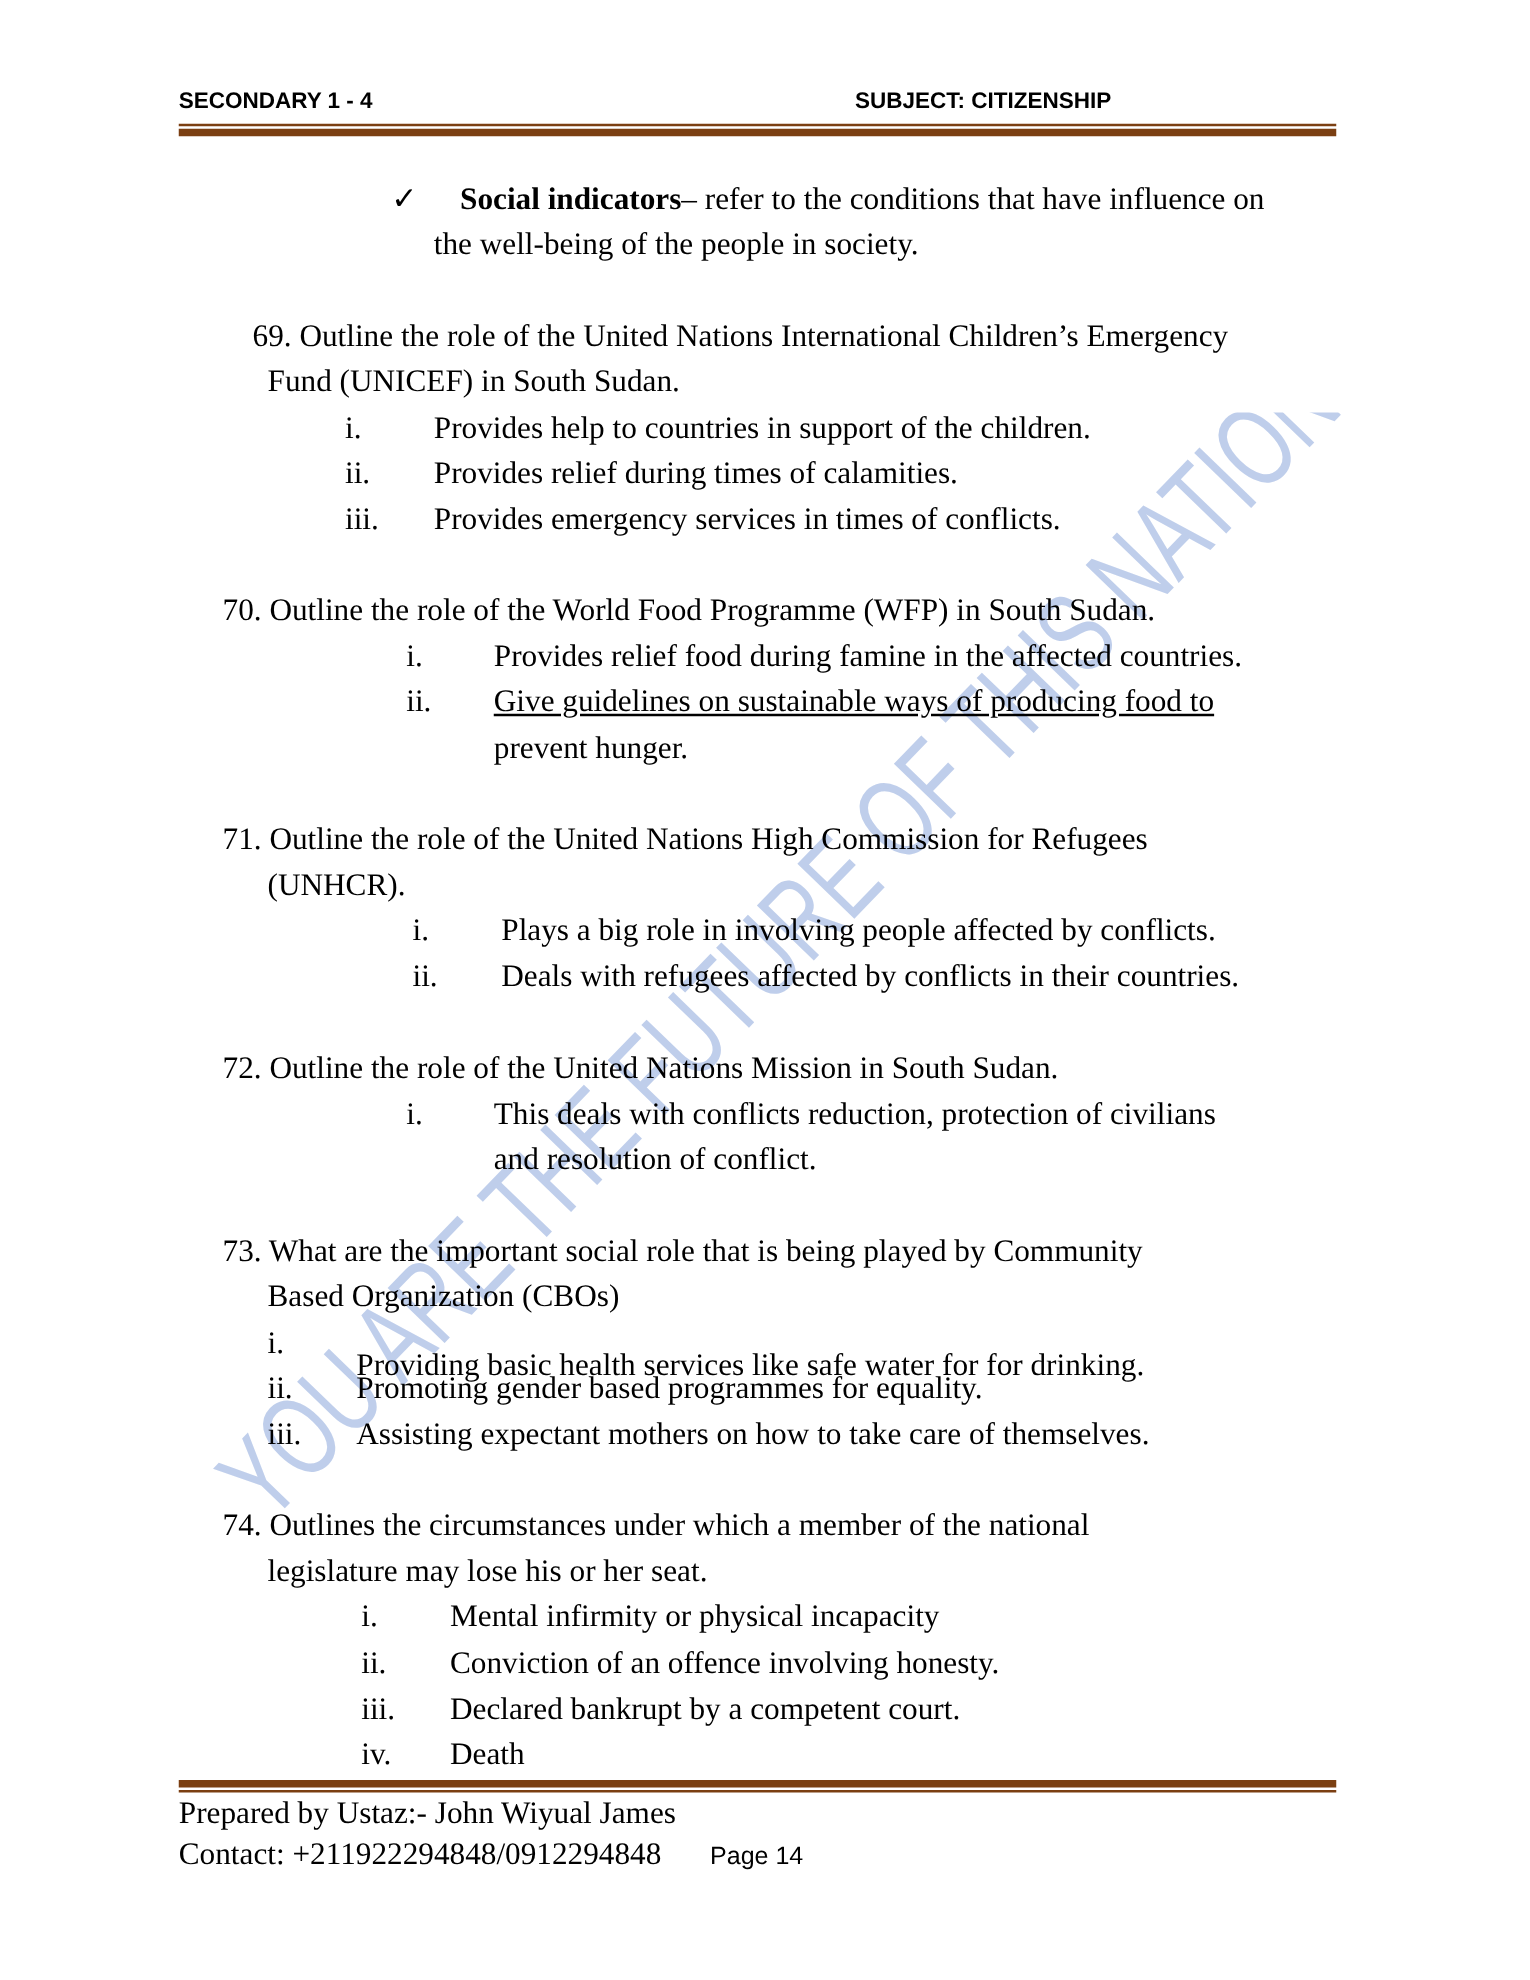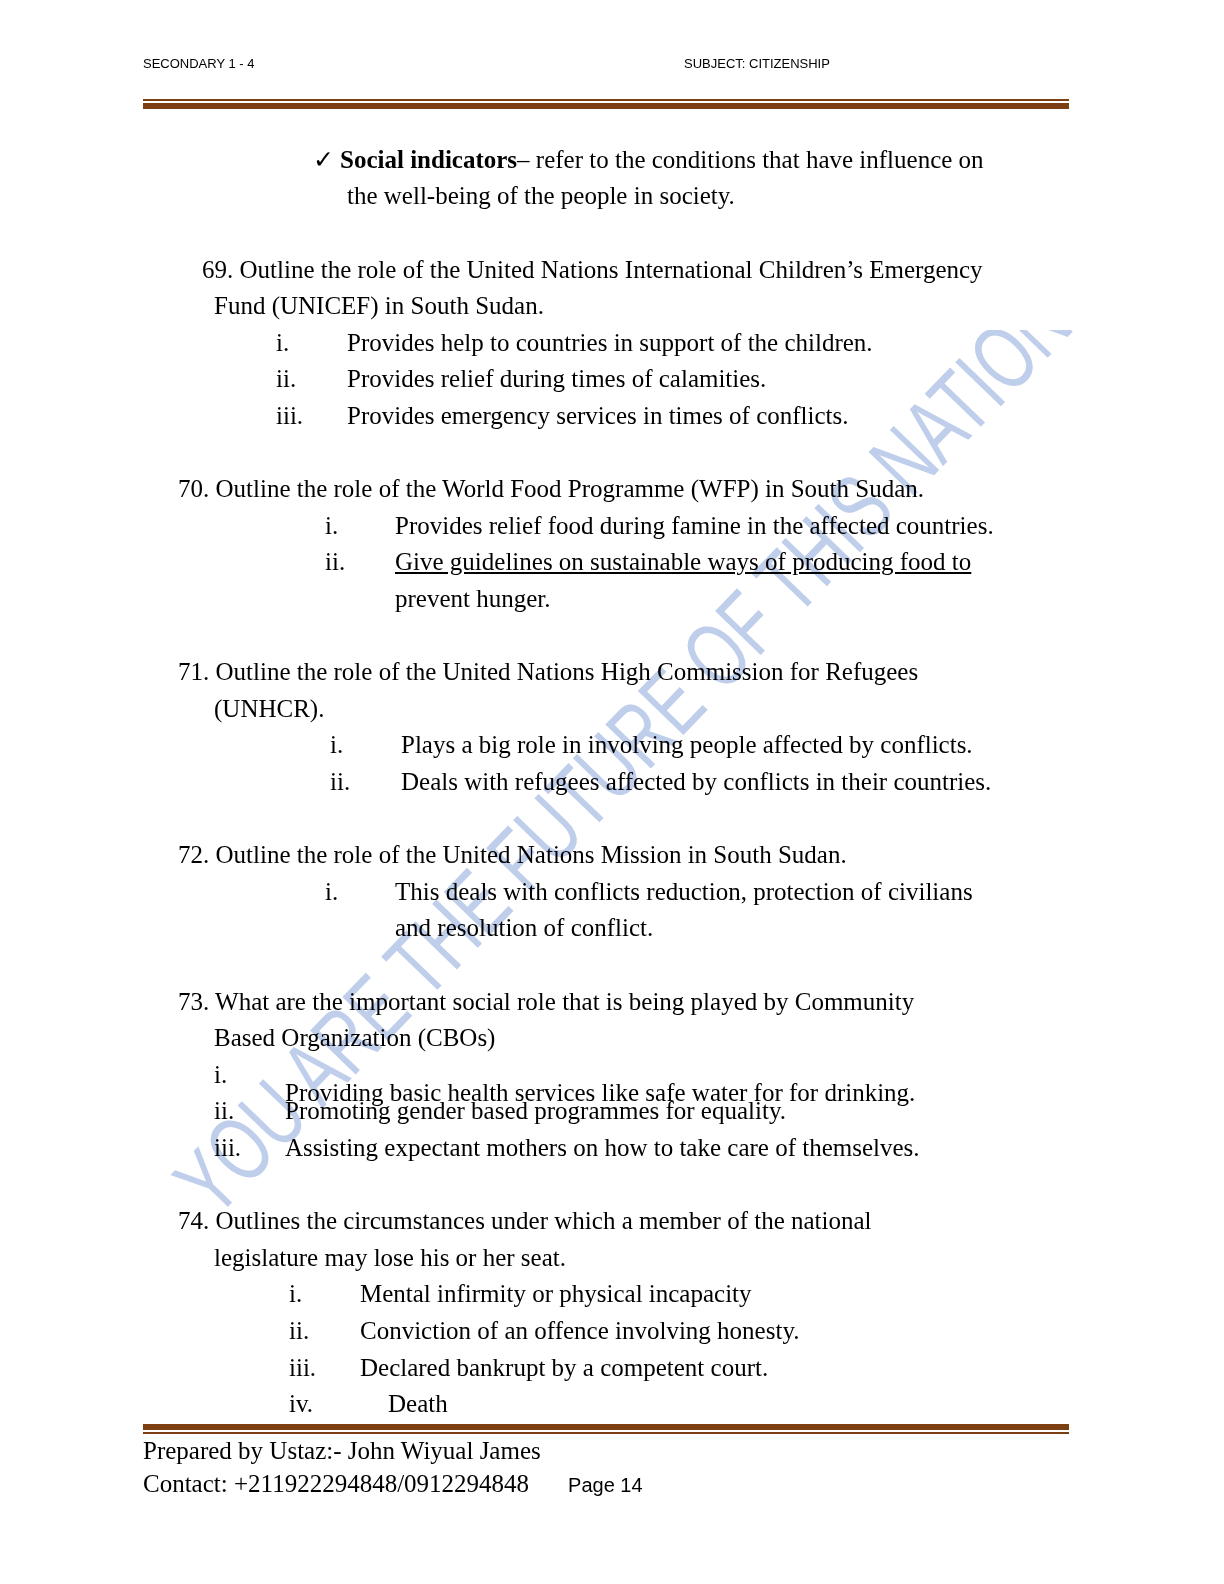--- a/index.html
+++ b/index.html
@@ -1,18 +1,18 @@
 <!DOCTYPE html>
 <html><head>
 <meta charset="utf-8">
 <style>
   html, body { margin:0; padding:0; background:#ffffff; }
   body { width:1224px; height:1584px; position:relative; overflow:hidden;
          font-family:"Liberation Serif", serif; color:#000; }
-  .hdr { position:absolute; top:56px; font-family:"Liberation Sans", sans-serif; font-size:13px; }
+  .hdr { position:absolute; top:70px; font-family:"Liberation Sans", sans-serif; font-size:18px;font-weight:bold; }
   .hdr-left { left:143px; }
   .hdr-right { left:684px; }
   .rule { position:absolute; left:143px; width:926px; }
   .rule .thick { height:6px; background:#7b3f12; }
   .rule .thin { height:2px; background:#7b3f12; margin-top:2px; }
   .rule.top .thin { margin-top:0; margin-bottom:2px; }
   .txt { position:absolute; font-size:25px; line-height:36.6px; white-space:nowrap; }
   .num { position:absolute; font-size:25px; line-height:36.6px; }
   .watermark { position:absolute; left:120px; top:330px; width:980px; height:900px; pointer-events:none; }
   .foot { position:absolute; left:143px; font-size:25px; line-height:36px; }
@@ -26,21 +26,21 @@
 <div class="rule top" style="top:99px;">
   <div class="thin"></div>
     <div class="thick"></div>
 </div>
 
 <svg class="watermark" viewBox="0 0 980 900">
   <text x="0" y="0" transform="translate(95,890) rotate(-46)" font-family="Liberation Sans, sans-serif" font-size="92" fill="#b4c6e7" fill-opacity="0.85" textLength="1240" lengthAdjust="spacingAndGlyphs">YOU ARE THE FUTURE OF THIS NATION</text>
 </svg>
 
 <span class="txt" style="left:313px;top:142px;">✓</span>
-<div class="txt" style="left:340px;top:142px;text-align:right;">
+<div class="txt" style="left:368px;top:142px;text-align:right;">
   <b>Social indicators</b><span>– refer to the conditions that have influence on</span>
 </div>
 <div class="txt" style="left:347px;top:178px;">the well-being of the people in society.</div>
 
 <div class="txt" style="left:178px;top:252px;margin-left:24px;">69. Outline the role of the United Nations International Children’s Emergency</div>
 <div class="txt" style="left:214px;top:288px;">Fund (UNICEF) in South Sudan.</div>
 <div class="num" style="left:276px;top:325px;">i.</div>
 <div class="txt" style="left:347px;top:325px;">Provides help to countries in support of the children.</div>
 <div class="num" style="left:276px;top:361px;">ii.</div>
 <div class="txt" style="left:347px;top:361px;">Provides relief during times of calamities.</div>
@@ -77,21 +77,21 @@
 
 <div class="txt" style="left:178px;top:1203px;">74. Outlines the circumstances under which a member of the national</div>
 <div class="txt" style="left:214px;top:1240px;">legislature may lose his or her seat.</div>
 <div class="num" style="left:289px;top:1276px;">i.</div>
 <div class="txt" style="left:360px;top:1276px;">Mental infirmity or physical incapacity</div>
 <div class="num" style="left:289px;top:1313px;">ii.</div>
 <div class="txt" style="left:360px;top:1313px;">Conviction of an offence involving honesty.</div>
 <div class="num" style="left:289px;top:1350px;">iii.</div>
 <div class="txt" style="left:360px;top:1350px;">Declared bankrupt by a competent court.</div>
 <div class="num" style="left:289px;top:1386px;text-align:right;">iv.</div>
-<div class="txt" style="left:360px;top:1386px;margin-left:28px;">Death</div>
+<div class="txt" style="left:360px;top:1386px;">Death</div>
 
 <div class="rule" style="top:1424px;">
   <div class="thick"></div>
     <div class="thin"></div>
 </div>
 <div class="foot" style="top:1433px;">Prepared by Ustaz:- John Wiyual James</div>
 <div class="foot" style="top:1466px;">
   <span>Contact: +211922294848/0912294848</span><span class="pg">Page 14</span>
 </div>
 

